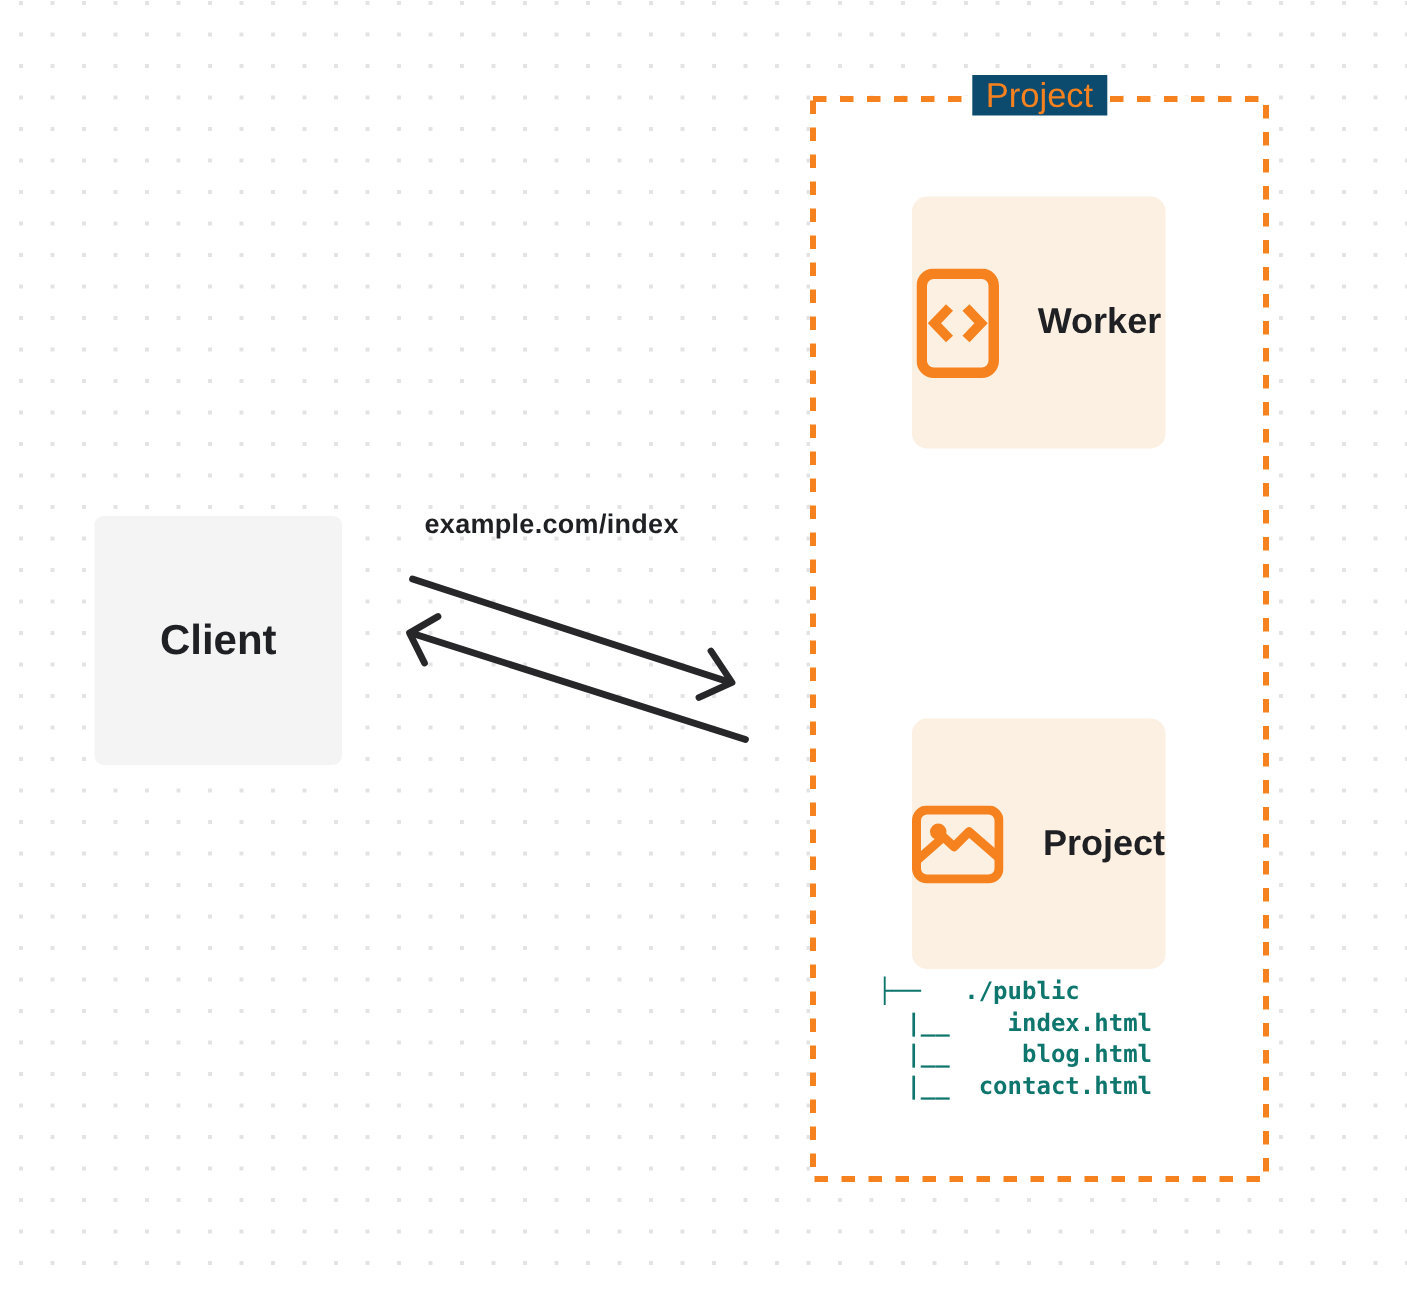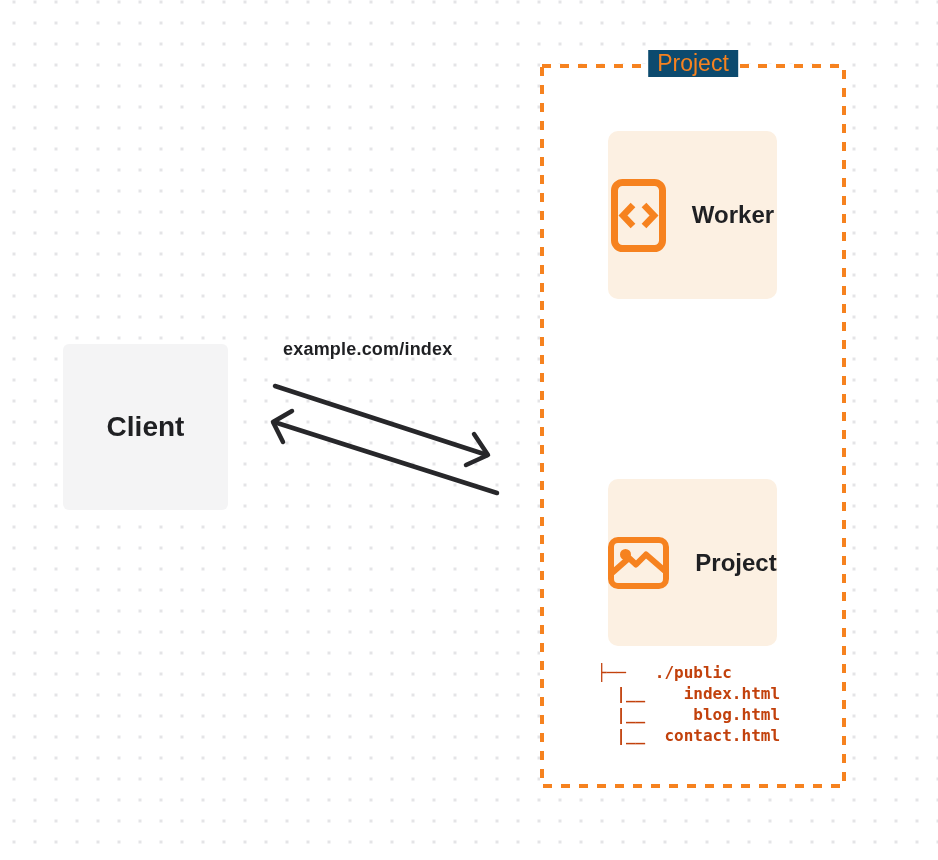--- a/index.html
+++ b/index.html
@@ -43,24 +43,24 @@
     display: flex; flex-direction: row; align-items: center; justify-content: center;
     gap: 26px;
   }
   .card.worker { top: 67px; height: 168px; }
   .card.assets { top: 415px; height: 167px; }
   .card-label { font-size: 24px; font-weight: bold; color: var(--text_dark); }
   .icon svg { display: block; }
   .icon .stroke { stroke: var(--orange); fill: none; }
   .icon .fill { fill: var(--orange); stroke: none; }
   .file-tree {
-    position: absolute; left: 45px; top: 586px; margin: 12px;
+    position: absolute; left: 45px; top: 586px; margin: 0;
     font-family: "DejaVu Sans Mono", "Liberation Mono", monospace;
     font-size: 16px; line-height: 21px; font-weight: bold;
-    color: #c2410c; white-space: pre;
+    color: #0f766e; white-space: pre;
   }
 </style>
 </head>
 <body>
 
 <div class="client-box">
   <span class="box-label">Client</span>
 </div>
 
 <div class="request-label">example.com/index</div>

